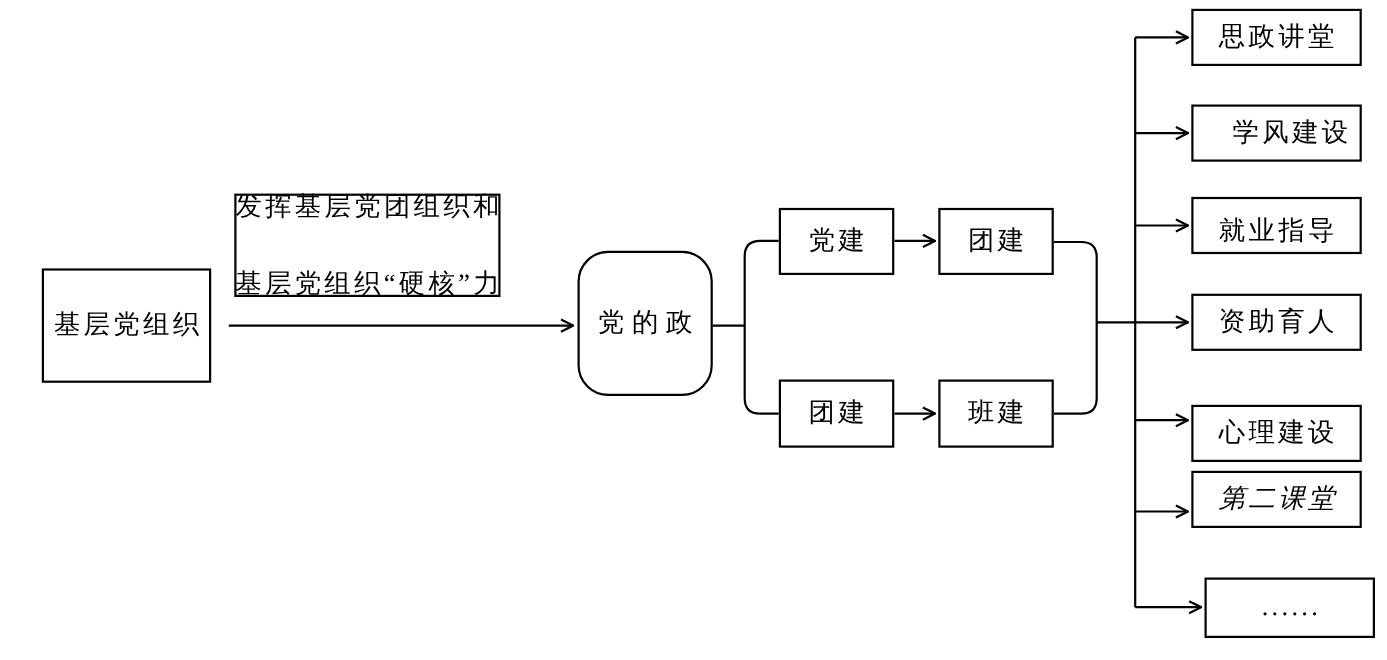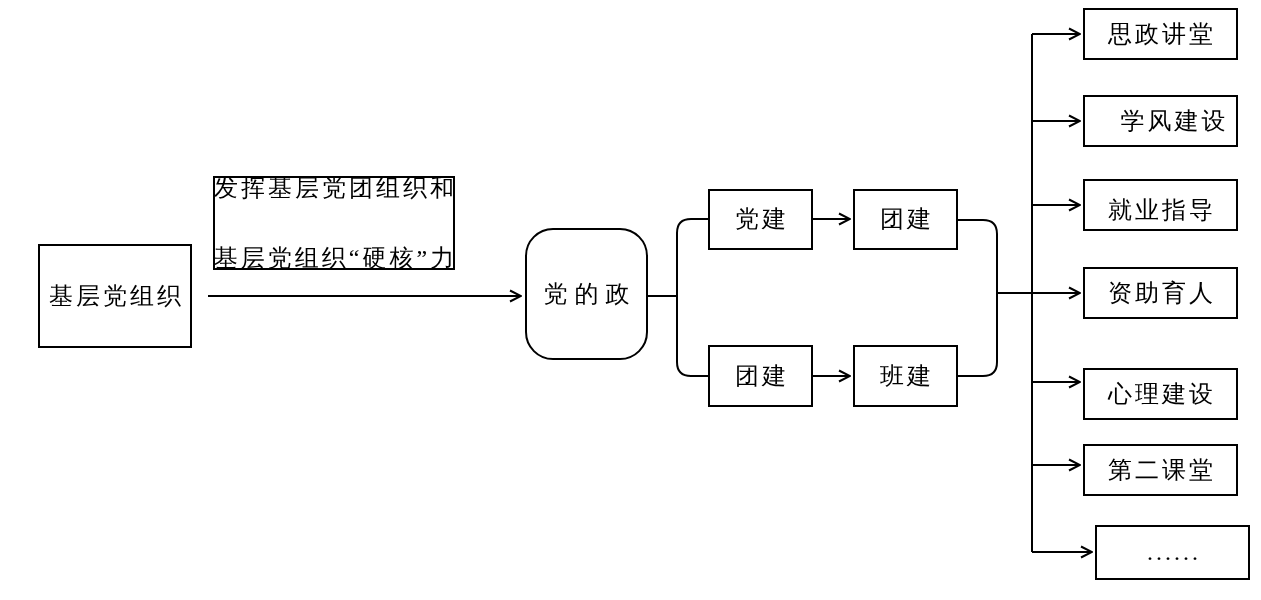--- a/index.html
+++ b/index.html
@@ -40,21 +40,21 @@
   #node-chain-top-1    { left: 708px; top: 189px; }
   #node-chain-top-2    { left: 853px; top: 189px; }
   #node-chain-bottom-1 { left: 708px; top: 345px; height: 62px; }
   #node-chain-bottom-2 { left: 853px; top: 345px; height: 62px; }
   .outcome { left: 1083px; width: 155px; height: 52px; letter-spacing: 3px; }
   #outcome-0 { top: 8px; }
   #outcome-1 { top: 95px; padding-left: 25px; }
   #outcome-2 { top: 179px; justify-content: flex-end; }
   #outcome-3 { top: 267px; }
   #outcome-4 { top: 356px; margin-top: 12px; }
-  #outcome-5 { top: 444px; }
+  #outcome-5 { top: 428px; font-style: italic; }
   #outcome-6 { left: 1095px; top: 525px; height: 55px; }
 </style>
 </head>
 <body>
 
 <div id="canvas">
 
   <svg id="connectors" viewBox="0 0 1261 600" xmlns="http://www.w3.org/2000/svg" aria-hidden="true">
     <defs>
       <marker id="arrowhead" viewBox="0 0 14 14" refX="13" refY="7" markerWidth="14" markerHeight="14" markerUnits="userSpaceOnUse" orient="auto">

